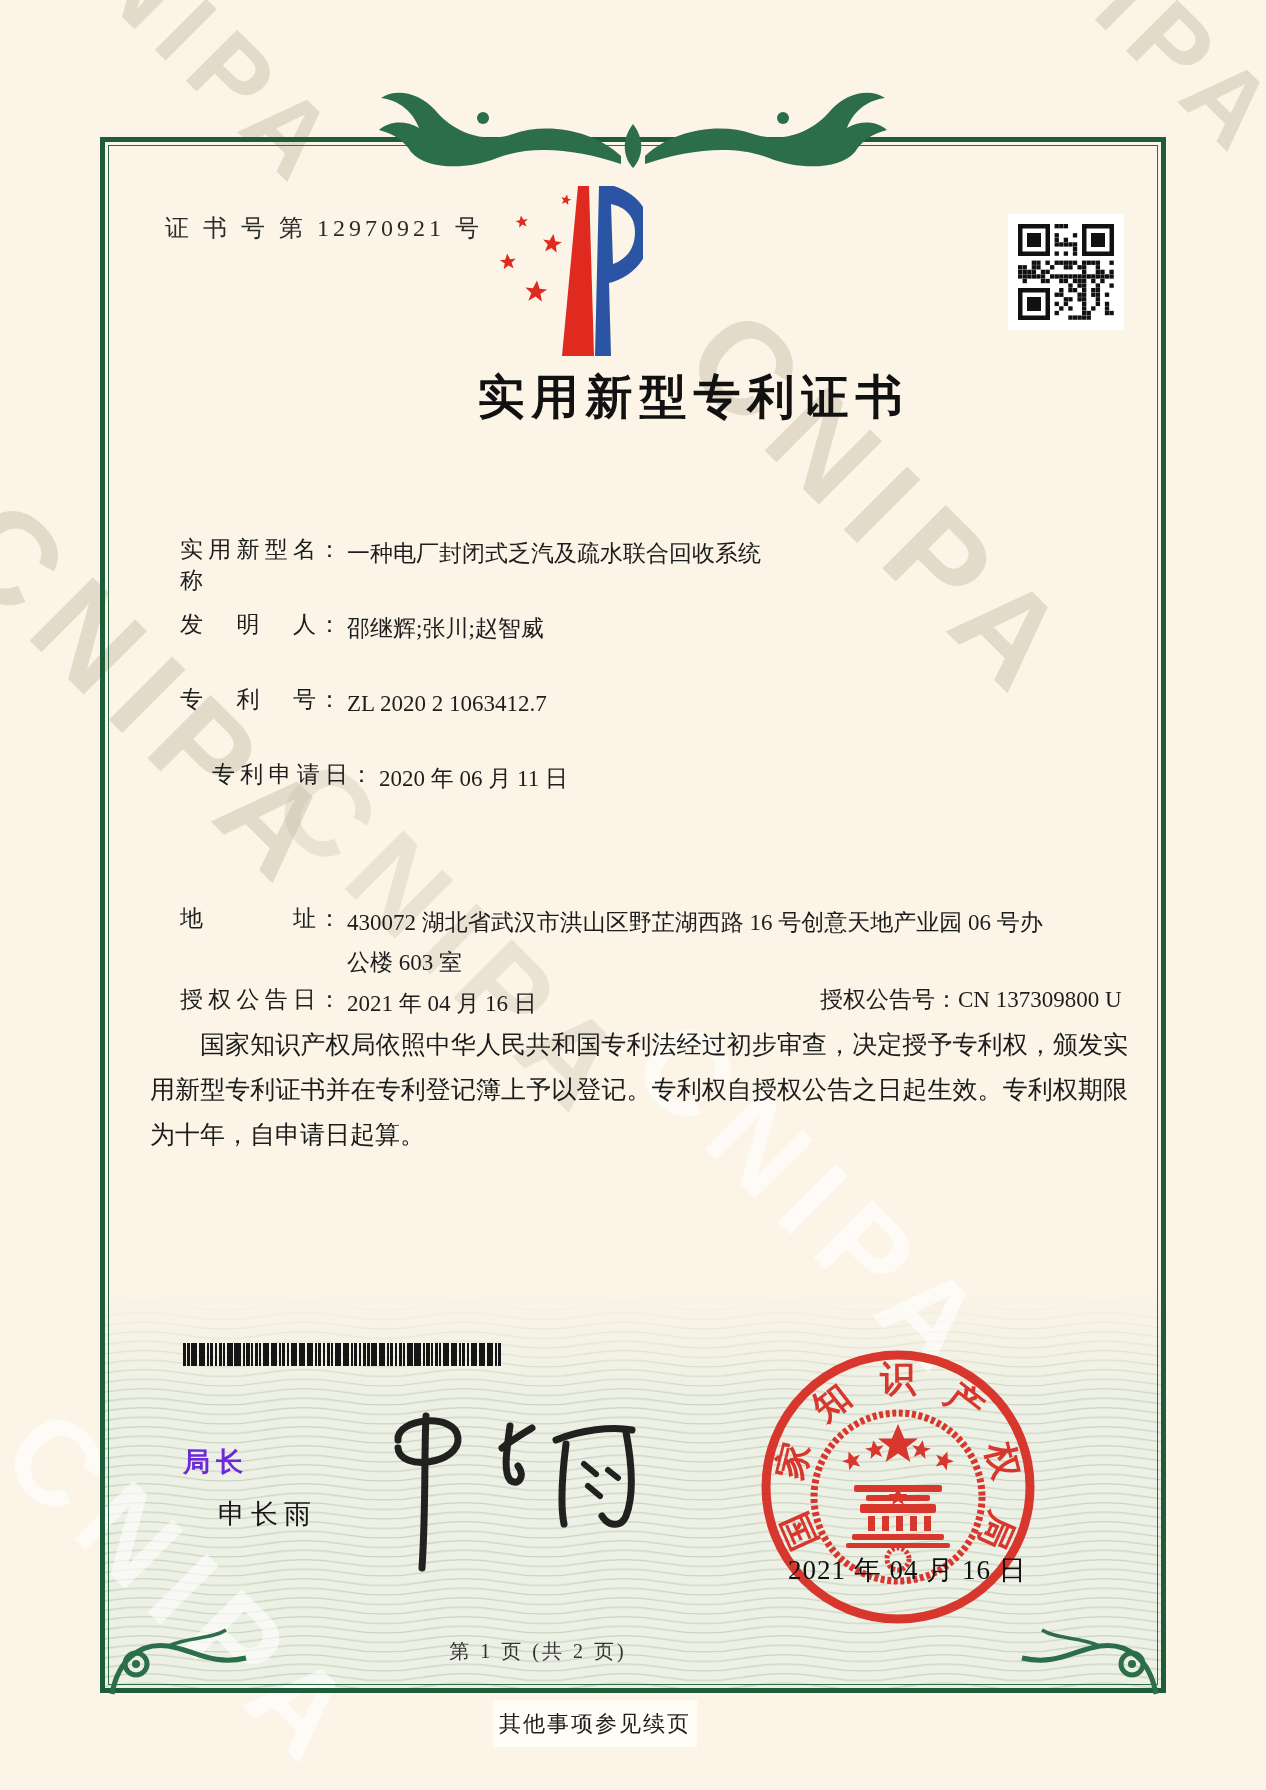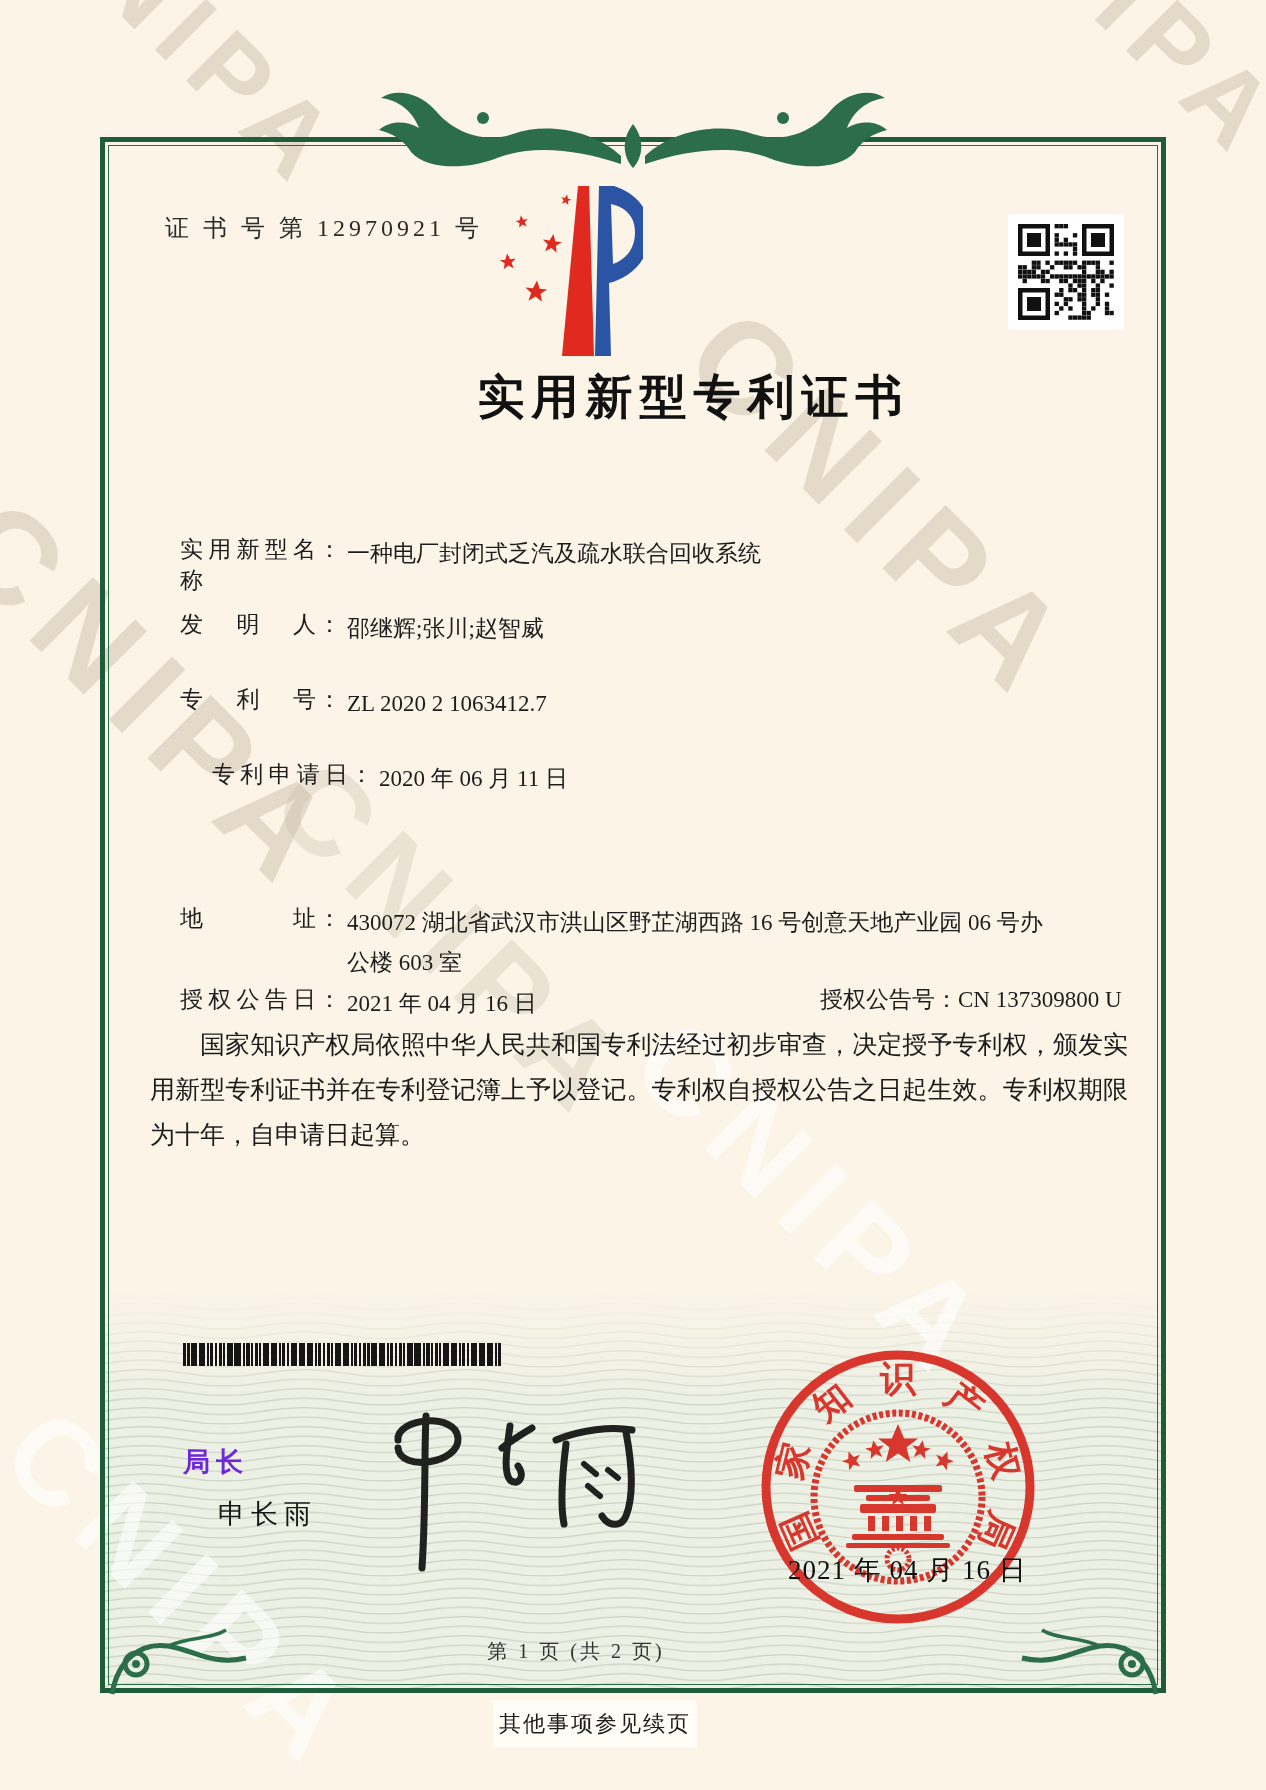--- a/index.html
+++ b/index.html
@@ -42,21 +42,21 @@
       repeating-linear-gradient(90deg,#151515 0 3px,rgba(0,0,0,0) 3px 9px),
       repeating-linear-gradient(90deg,rgba(0,0,0,0) 0 6px,#151515 6px 7px,rgba(0,0,0,0) 7px 15px);}
   .comm-title{left:183px;top:1444px;font-size:27px;font-weight:600;
       font-family:"Liberation Sans","DejaVu Sans",sans-serif;color:#6d28d9;letter-spacing:6px;}
   .comm-name{left:183px;top:1496px;font-size:27px;font-weight:400;
       font-family:"Liberation Sans","DejaVu Sans",sans-serif;color:#161616;letter-spacing:6px;margin-left:35px;}
   .sig{left:360px;top:1388px;z-index:3;}
   .seal{left:758px;top:1347px;z-index:4;}
   .seal-date{left:788px;top:1552px;font-size:27px;letter-spacing:1px;color:#101010;z-index:5;}
   .pagefoot{left:100px;top:1638px;width:876px;text-align:center;font-size:20px;
-            letter-spacing:3px;color:#333;margin-left:38px;}
+            letter-spacing:3px;color:#333;}
   .contnote{left:493px;top:1700px;width:204px;height:47px;line-height:47px;background:#fffdf6;
             text-align:center;font-size:22px;letter-spacing:2px;color:#1d1d1d;z-index:3;}
 </style>
 </head>
 <body>
 
 <div id="page">
 
   <span class="wm" style="left:-10px;top:-30px;font-size:105px;">CNIPA</span>
   <span class="wm" style="left:930px;top:-60px;font-size:105px;">CNIPA</span>

